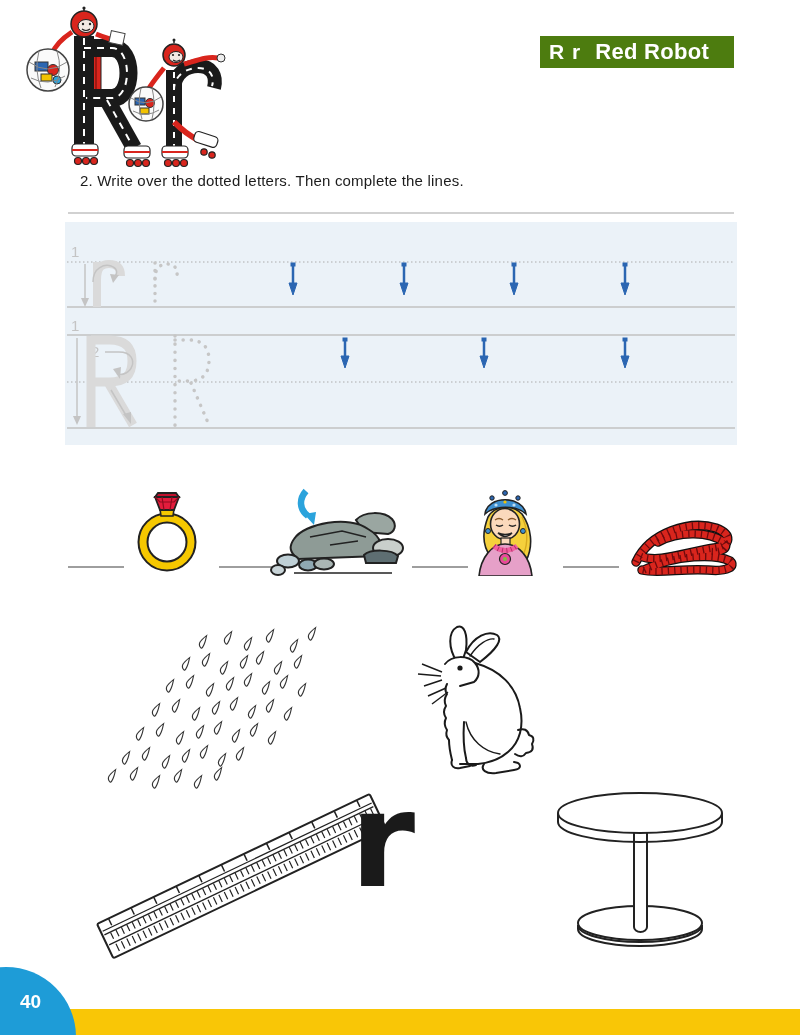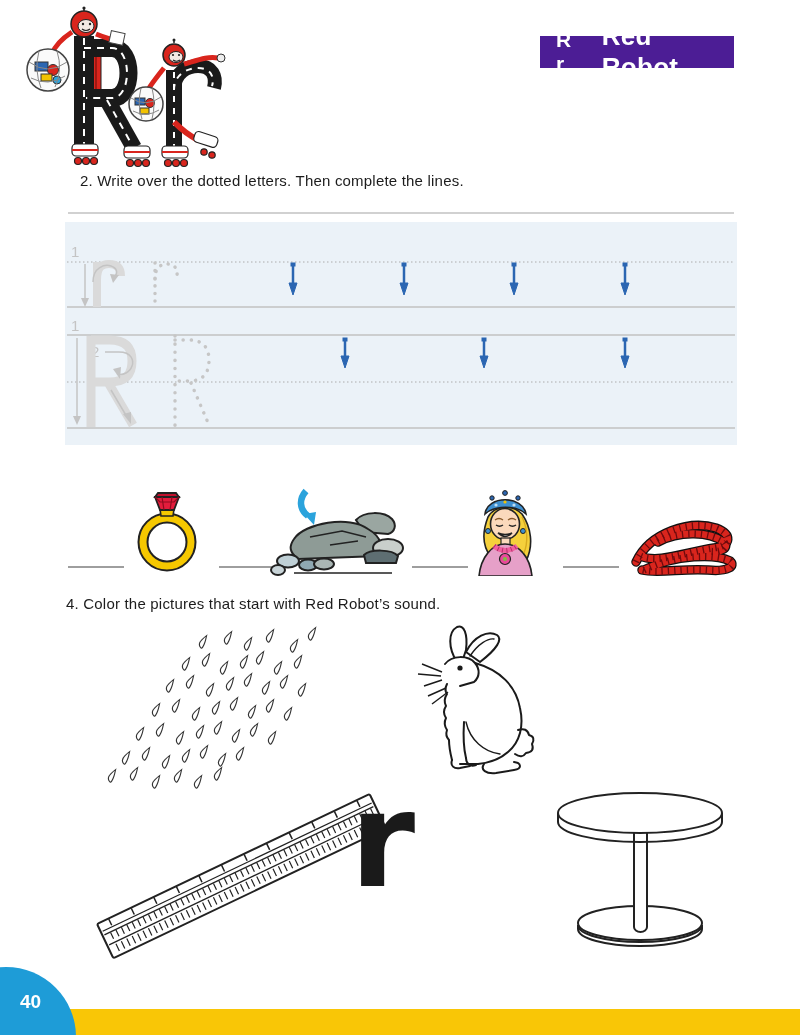--- a/index.html
+++ b/index.html
@@ -1,22 +1,22 @@
 <!DOCTYPE html>
 <html><head>
 <meta charset="utf-8">
 <style>
   html,body{margin:0;padding:0;background:#fff;}
   .page{position:relative;width:800px;height:1035px;background:#fff;overflow:hidden;
         font-family:"Liberation Sans",sans-serif;color:#1c1c1c;}
   .abs{position:absolute;}
-  .banner{left:540px;top:36px;width:194px;height:32px;background:#4c1d95;color:#fff;
-          display:flex;align-items:center;padding-left:16px;box-sizing:border-box;}
+  .banner{left:540px;top:36px;width:194px;height:32px;background:#4d7c0f;color:#fff;
+          display:flex;align-items:center;padding-left:9px;box-sizing:border-box;}
   .banner .letters{font-weight:bold;font-size:21px;margin-right:14px;letter-spacing:1px;}
-  .banner .title{font-weight:bold;font-size:26px;letter-spacing:.3px;}
+  .banner .title{font-weight:bold;font-size:22px;letter-spacing:.3px;}
   .instr{font-size:15px;letter-spacing:.2px;white-space:nowrap;}
   .pagecircle{left:-64px;top:967px;width:140px;height:140px;border-radius:50%;background:#1E9CD7;}
   .pagenum{left:20px;top:991px;color:#fff;font-weight:bold;font-size:19px;}
   .footerbar{left:0;top:1009px;width:800px;height:26px;background:#F9C606;}
   svg text.guide{font-family:"Liberation Sans",sans-serif;fill:#C4C4C4;font-size:15px;}
   .bigr{font-family:"DejaVu Sans",sans-serif;font-weight:bold;fill:#1a1a1a;}
 </style>
 </head>
 <body>
 
@@ -293,21 +293,20 @@
         <path d="M16,56 C48,40 88,40 102,47 C108,52 100,58 80,56 C56,54 30,60 14,56"></path>
       </g>
       <g stroke="#6e0a0d" stroke-width="7" stroke-dasharray="1.3 5" stroke-linecap="butt">
         <path d="M8,48 C22,18 62,6 88,14 C104,20 104,32 86,34 C58,38 30,50 12,42"></path>
         <path d="M30,28 C52,16 82,18 96,28 C101,33 95,39 80,37"></path>
         <path d="M16,56 C48,40 88,40 102,47 C108,52 100,58 80,56 C56,54 30,60 14,56"></path>
       </g>
     </g>
   </svg>
 
-  <div class="abs instr" style="left:66px;top:595px;">4. Color the pictures that start with Red Robot’s sound.</div>
 
   <svg class="abs" style="left:95px;top:625px;" width="235" height="168" viewBox="0 0 235 168">
     <defs>
       <path id="drop" d="M0.5,4.5 C-1.2,2.3 -0.6,-0.8 1.8,-3.2 C3.2,-4.6 5.4,-6.6 6.6,-7.4 C6.2,-6 5.9,-3.4 5,-1 C4.1,1.6 3.2,4 1.9,5 C1.4,5.4 0.9,5 0.5,4.5 Z" fill="#fff" stroke="#333" stroke-width="1.1"></path>
     </defs>
     <g>
       <use href="#drop" x="105" y="18"></use>
         <use href="#drop" x="130" y="14"></use>
         <use href="#drop" x="150" y="20"></use>
         <use href="#drop" x="172" y="12"></use>

